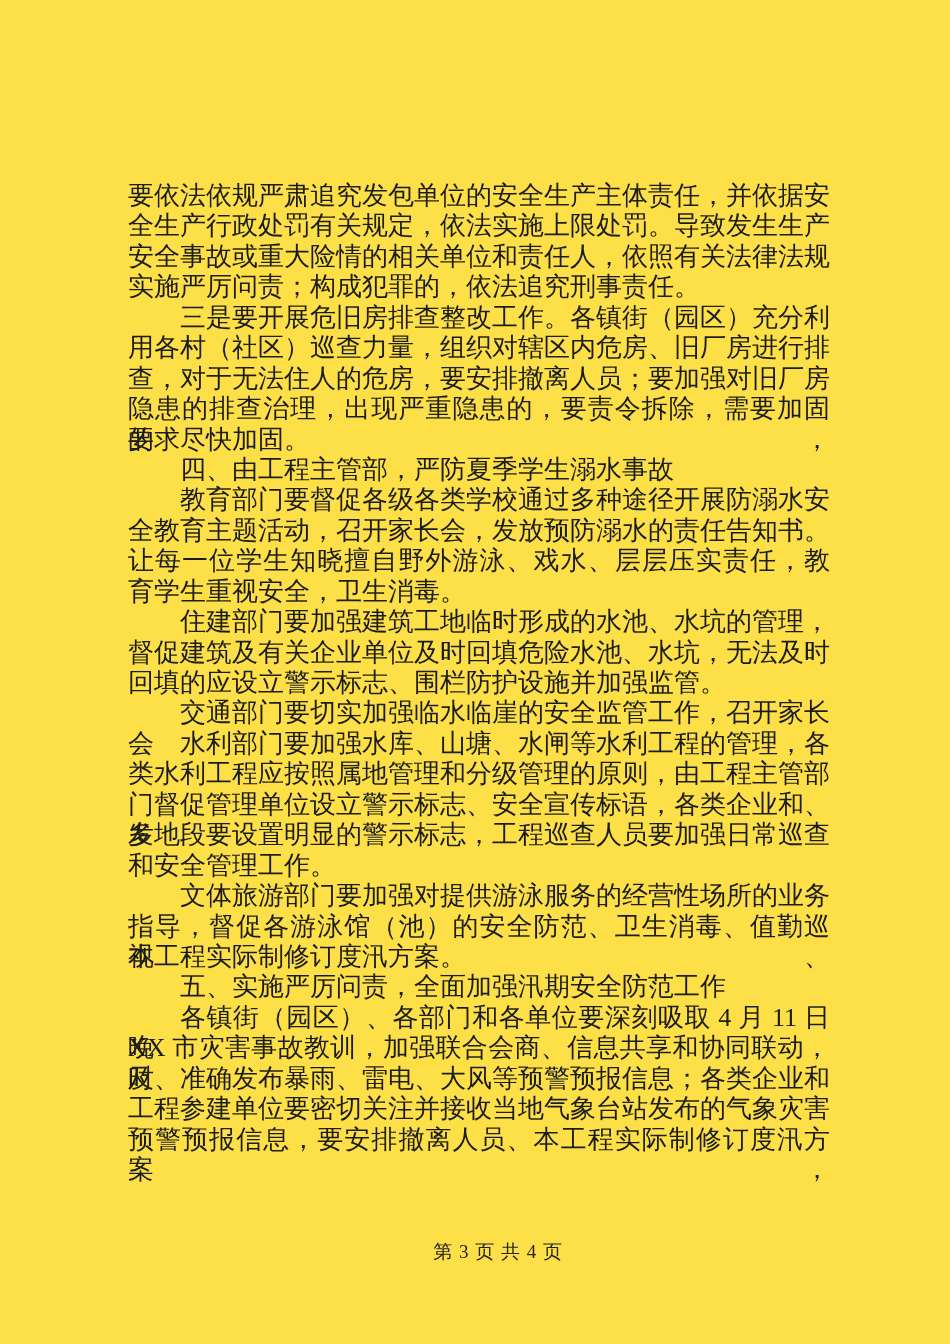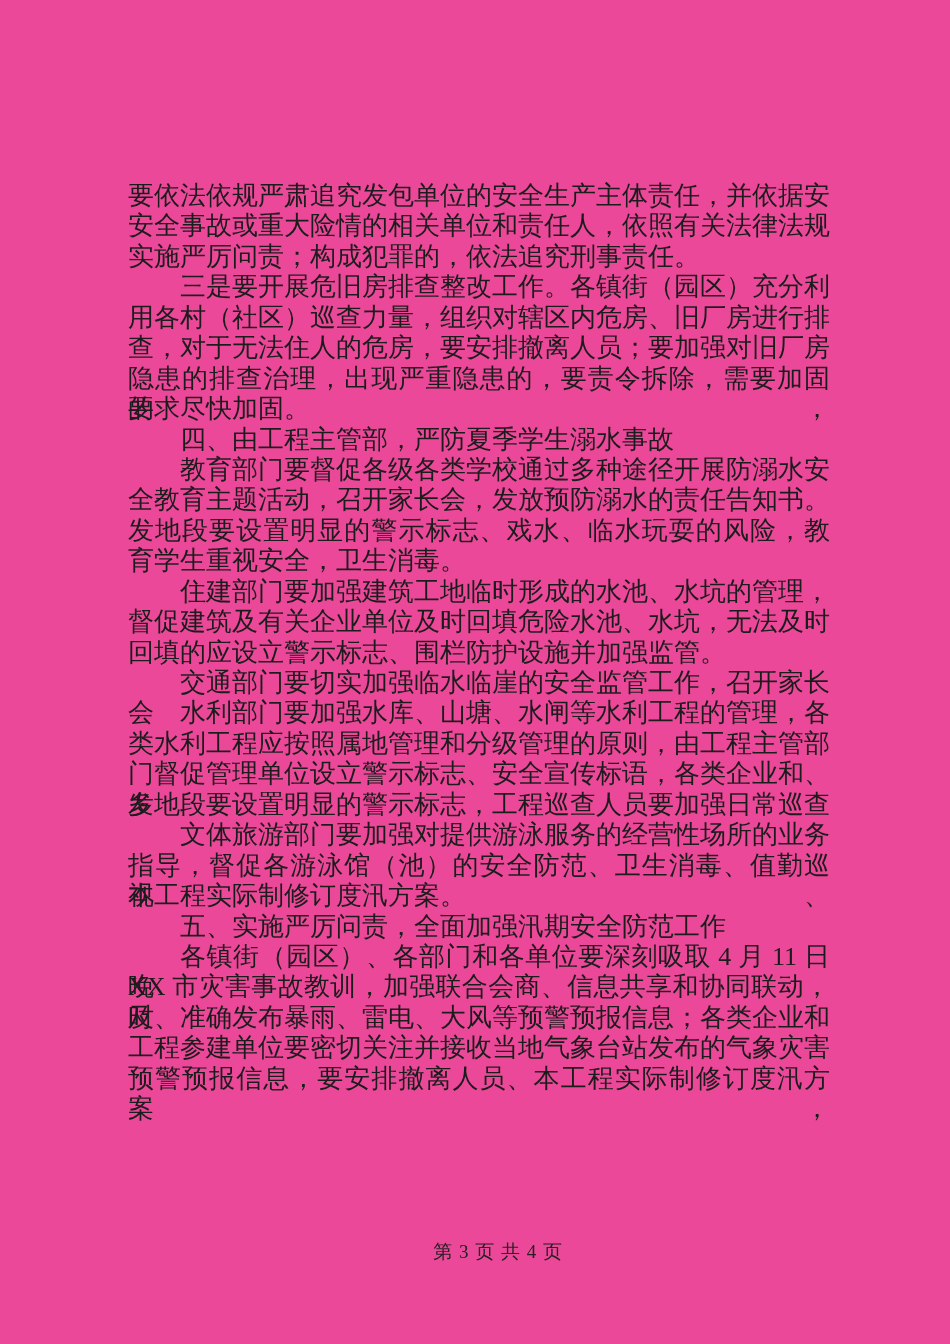--- a/index.html
+++ b/index.html
@@ -7,21 +7,21 @@
     width: 950px;
     height: 1344px;
     background: #ffffff;
     overflow: hidden;
     font-family: "Liberation Serif", "DejaVu Serif", serif;
   }
   .page {
     position: relative;
     width: 950px;
     height: 1344px;
-    background: #ec4899;
+    background: #fde047;
   }
   .doc-body {
     position: absolute;
     left: 128px;
     top: 181px;
     width: 702px;
   }
   .line {
     font-size: 26px;
     line-height: 30.45px;
@@ -48,40 +48,42 @@
     transform: translateX(23px);
     letter-spacing: 1px;
   }
 </style>
 </head>
 <body>
 
 <div class="page">
   <div class="doc-body">
       <div class="line just">要依法依规严肃追究发包单位的安全生产主体责任，并依据安</div>
+      <div class="line just">全生产行政处罚有关规定，依法实施上限处罚。导致发生生产</div>
       <div class="line just">安全事故或重大险情的相关单位和责任人，依照有关法律法规</div>
       <div class="line">实施严厉问责；构成犯罪的，依法追究刑事责任。</div>
       <div class="line just ind">三是要开展危旧房排查整改工作。各镇街（园区）充分利</div>
       <div class="line just">用各村（社区）巡查力量，组织对辖区内危房、旧厂房进行排</div>
       <div class="line just">查，对于无法住人的危房，要安排撤离人员；要加强对旧厂房</div>
       <div class="line just">隐患的排查治理，出现严重隐患的，要责令拆除，需要加固的，</div>
       <div class="line">要求尽快加固。</div>
       <div class="line ind">四、由工程主管部，严防夏季学生溺水事故</div>
       <div class="line just ind">教育部门要督促各级各类学校通过多种途径开展防溺水安</div>
       <div class="line just">全教育主题活动，召开家长会，发放预防溺水的责任告知书。</div>
-      <div class="line just">发地段要设置明显的警示标志、戏水、临水玩耍的风险，教</div>
+      <div class="line just">让每一位学生知晓擅自野外游泳、戏水、层层压实责任，教</div>
       <div class="line">育学生重视安全，卫生消毒。</div>
       <div class="line just ind">住建部门要加强建筑工地临时形成的水池、水坑的管理，</div>
       <div class="line just">督促建筑及有关企业单位及时回填危险水池、水坑，无法及时</div>
       <div class="line">回填的应设立警示标志、围栏防护设施并加强监管。</div>
       <div class="line just ind">交通部门要切实加强临水临崖的安全监管工作，召开家长会</div>
       <div class="line just ind">水利部门要加强水库、山塘、水闸等水利工程的管理，各</div>
       <div class="line just">类水利工程应按照属地管理和分级管理的原则，由工程主管部</div>
       <div class="line just">门督促管理单位设立警示标志、安全宣传标语，各类企业和、多</div>
       <div class="line just">发地段要设置明显的警示标志，工程巡查人员要加强日常巡查</div>
+      <div class="line">和安全管理工作。</div>
       <div class="line just ind">文体旅游部门要加强对提供游泳服务的经营性场所的业务</div>
       <div class="line just">指导，督促各游泳馆（池）的安全防范、卫生消毒、值勤巡视、</div>
       <div class="line">本工程实际制修订度汛方案。</div>
       <div class="line ind">五、实施严厉问责，全面加强汛期安全防范工作</div>
       <div class="line just ind">各镇街（园区）、各部门和各单位要深刻吸取 4 月 11 日晚</div>
       <div class="line just">XX 市灾害事故教训，加强联合会商、信息共享和协同联动，及</div>
       <div class="line just">时、准确发布暴雨、雷电、大风等预警预报信息；各类企业和</div>
       <div class="line just">工程参建单位要密切关注并接收当地气象台站发布的气象灾害</div>
       <div class="line just">预警预报信息，要安排撤离人员、本工程实际制修订度汛方案，</div>
     </div>

